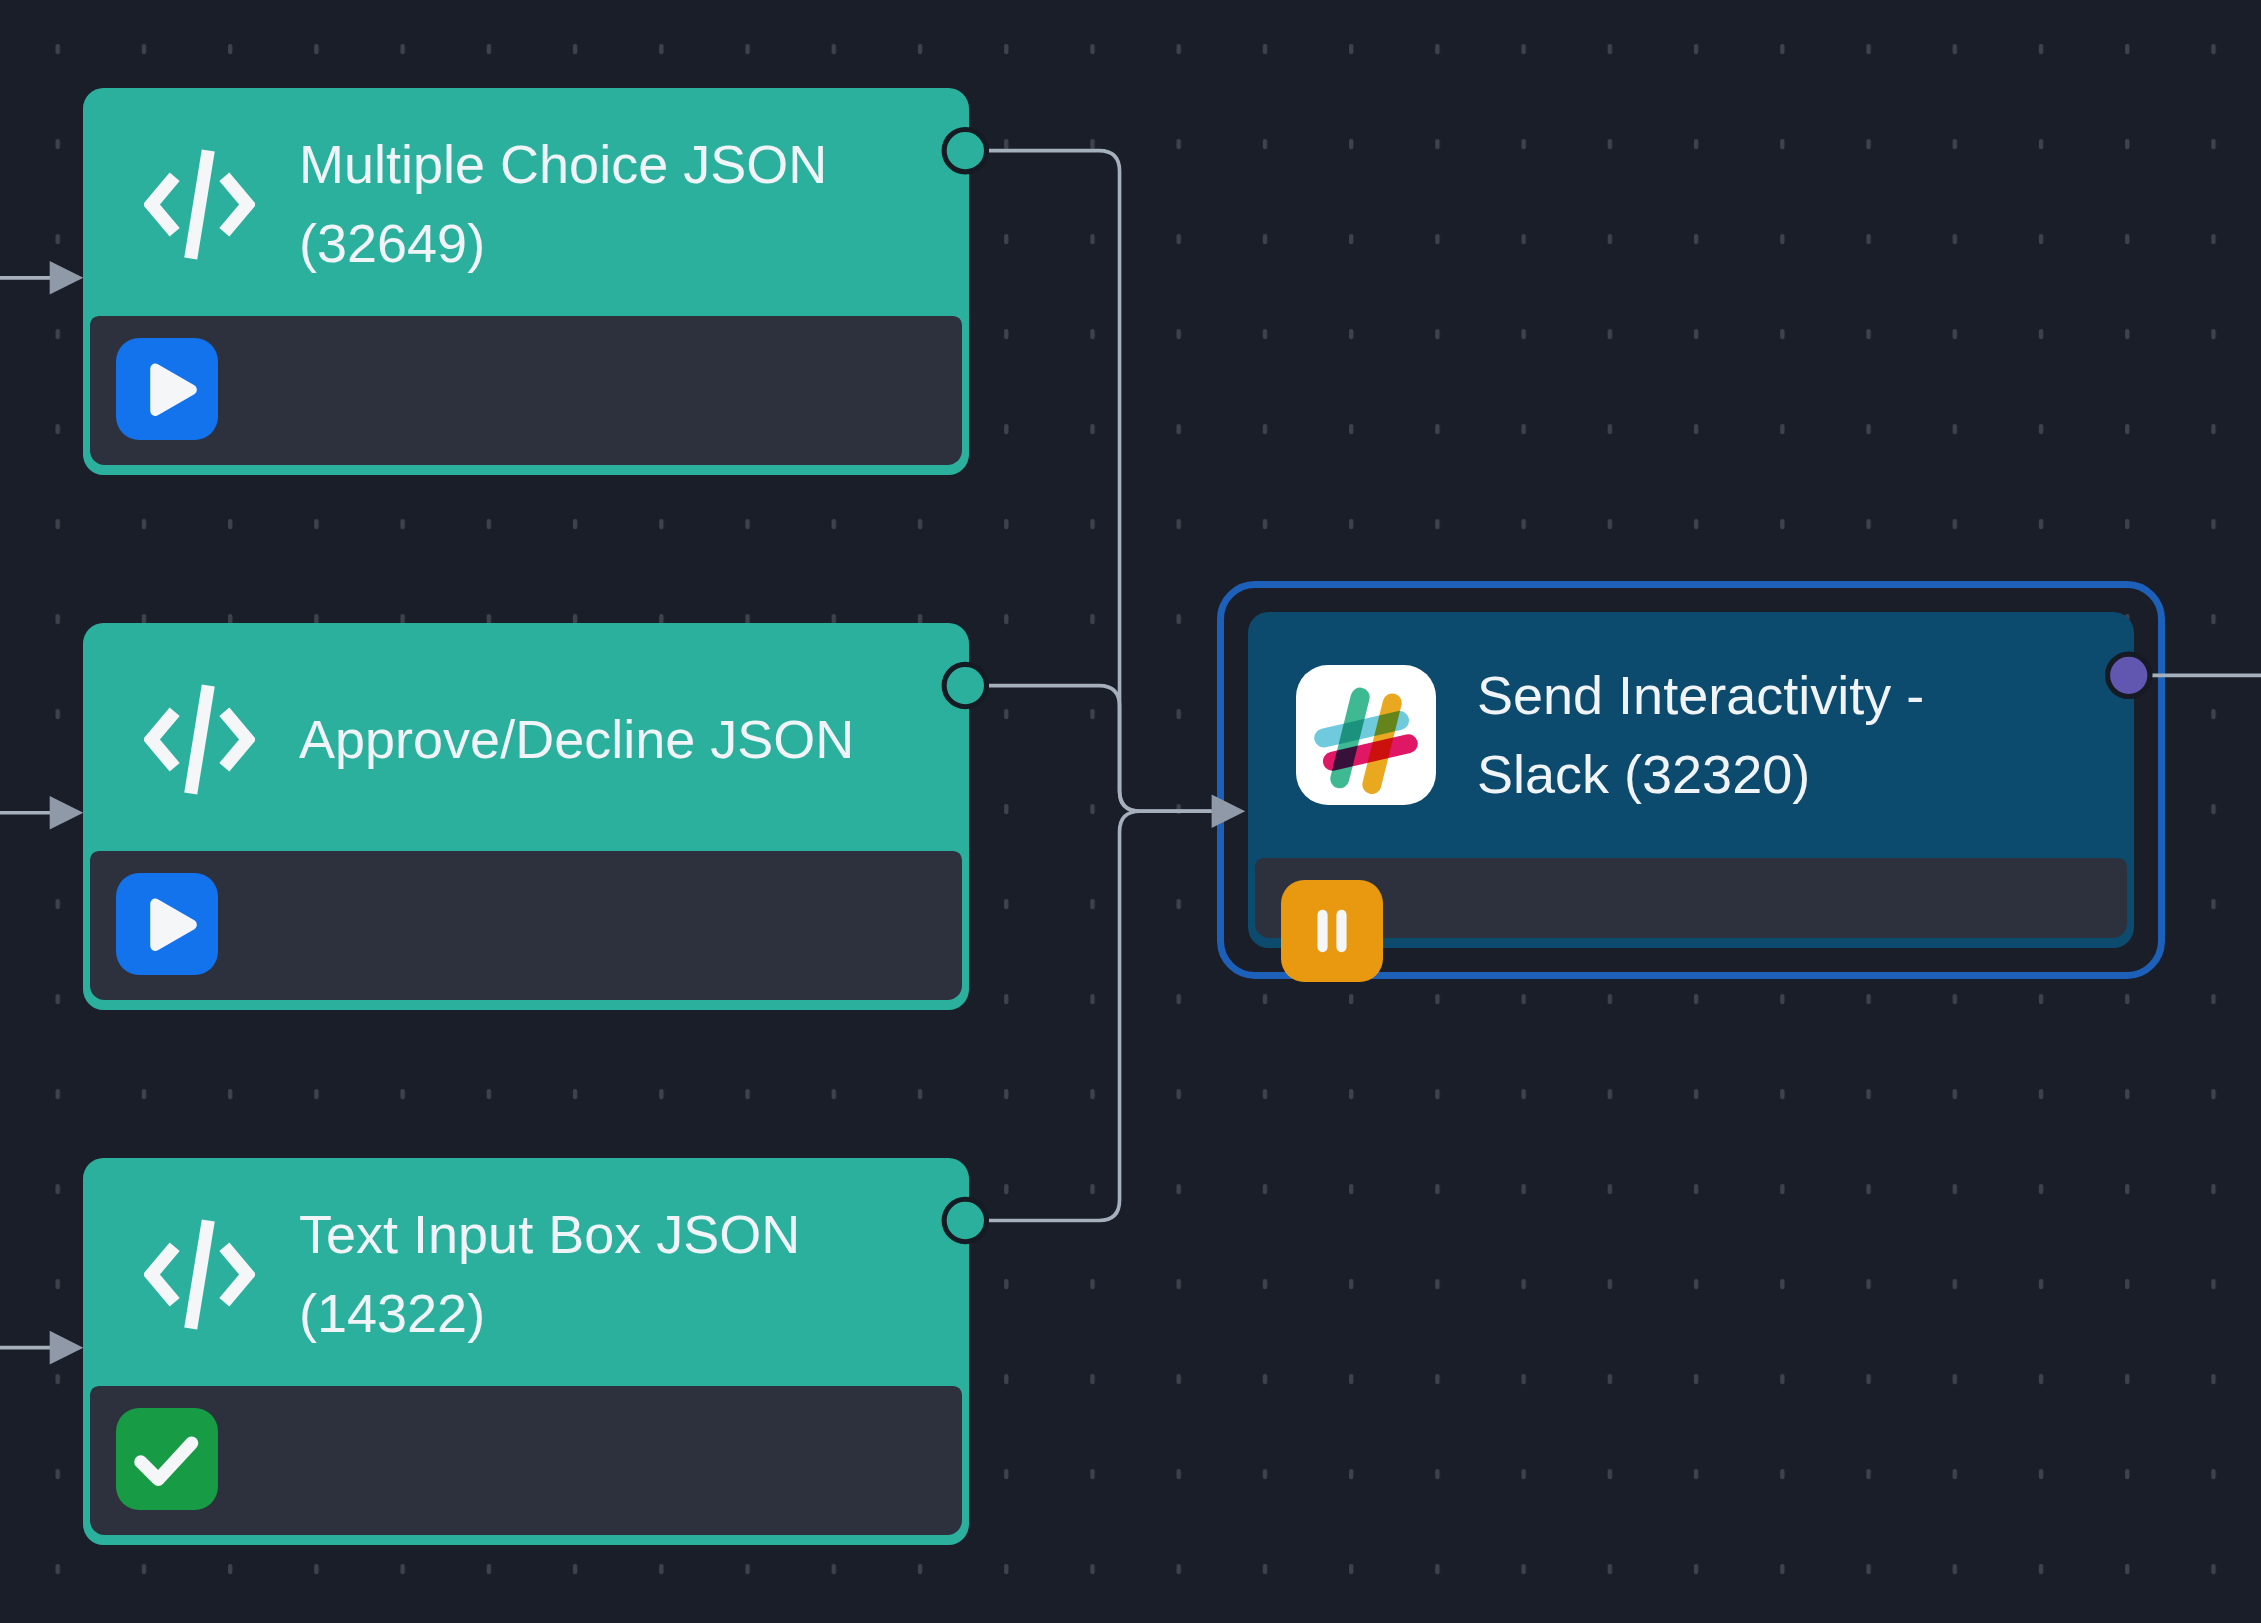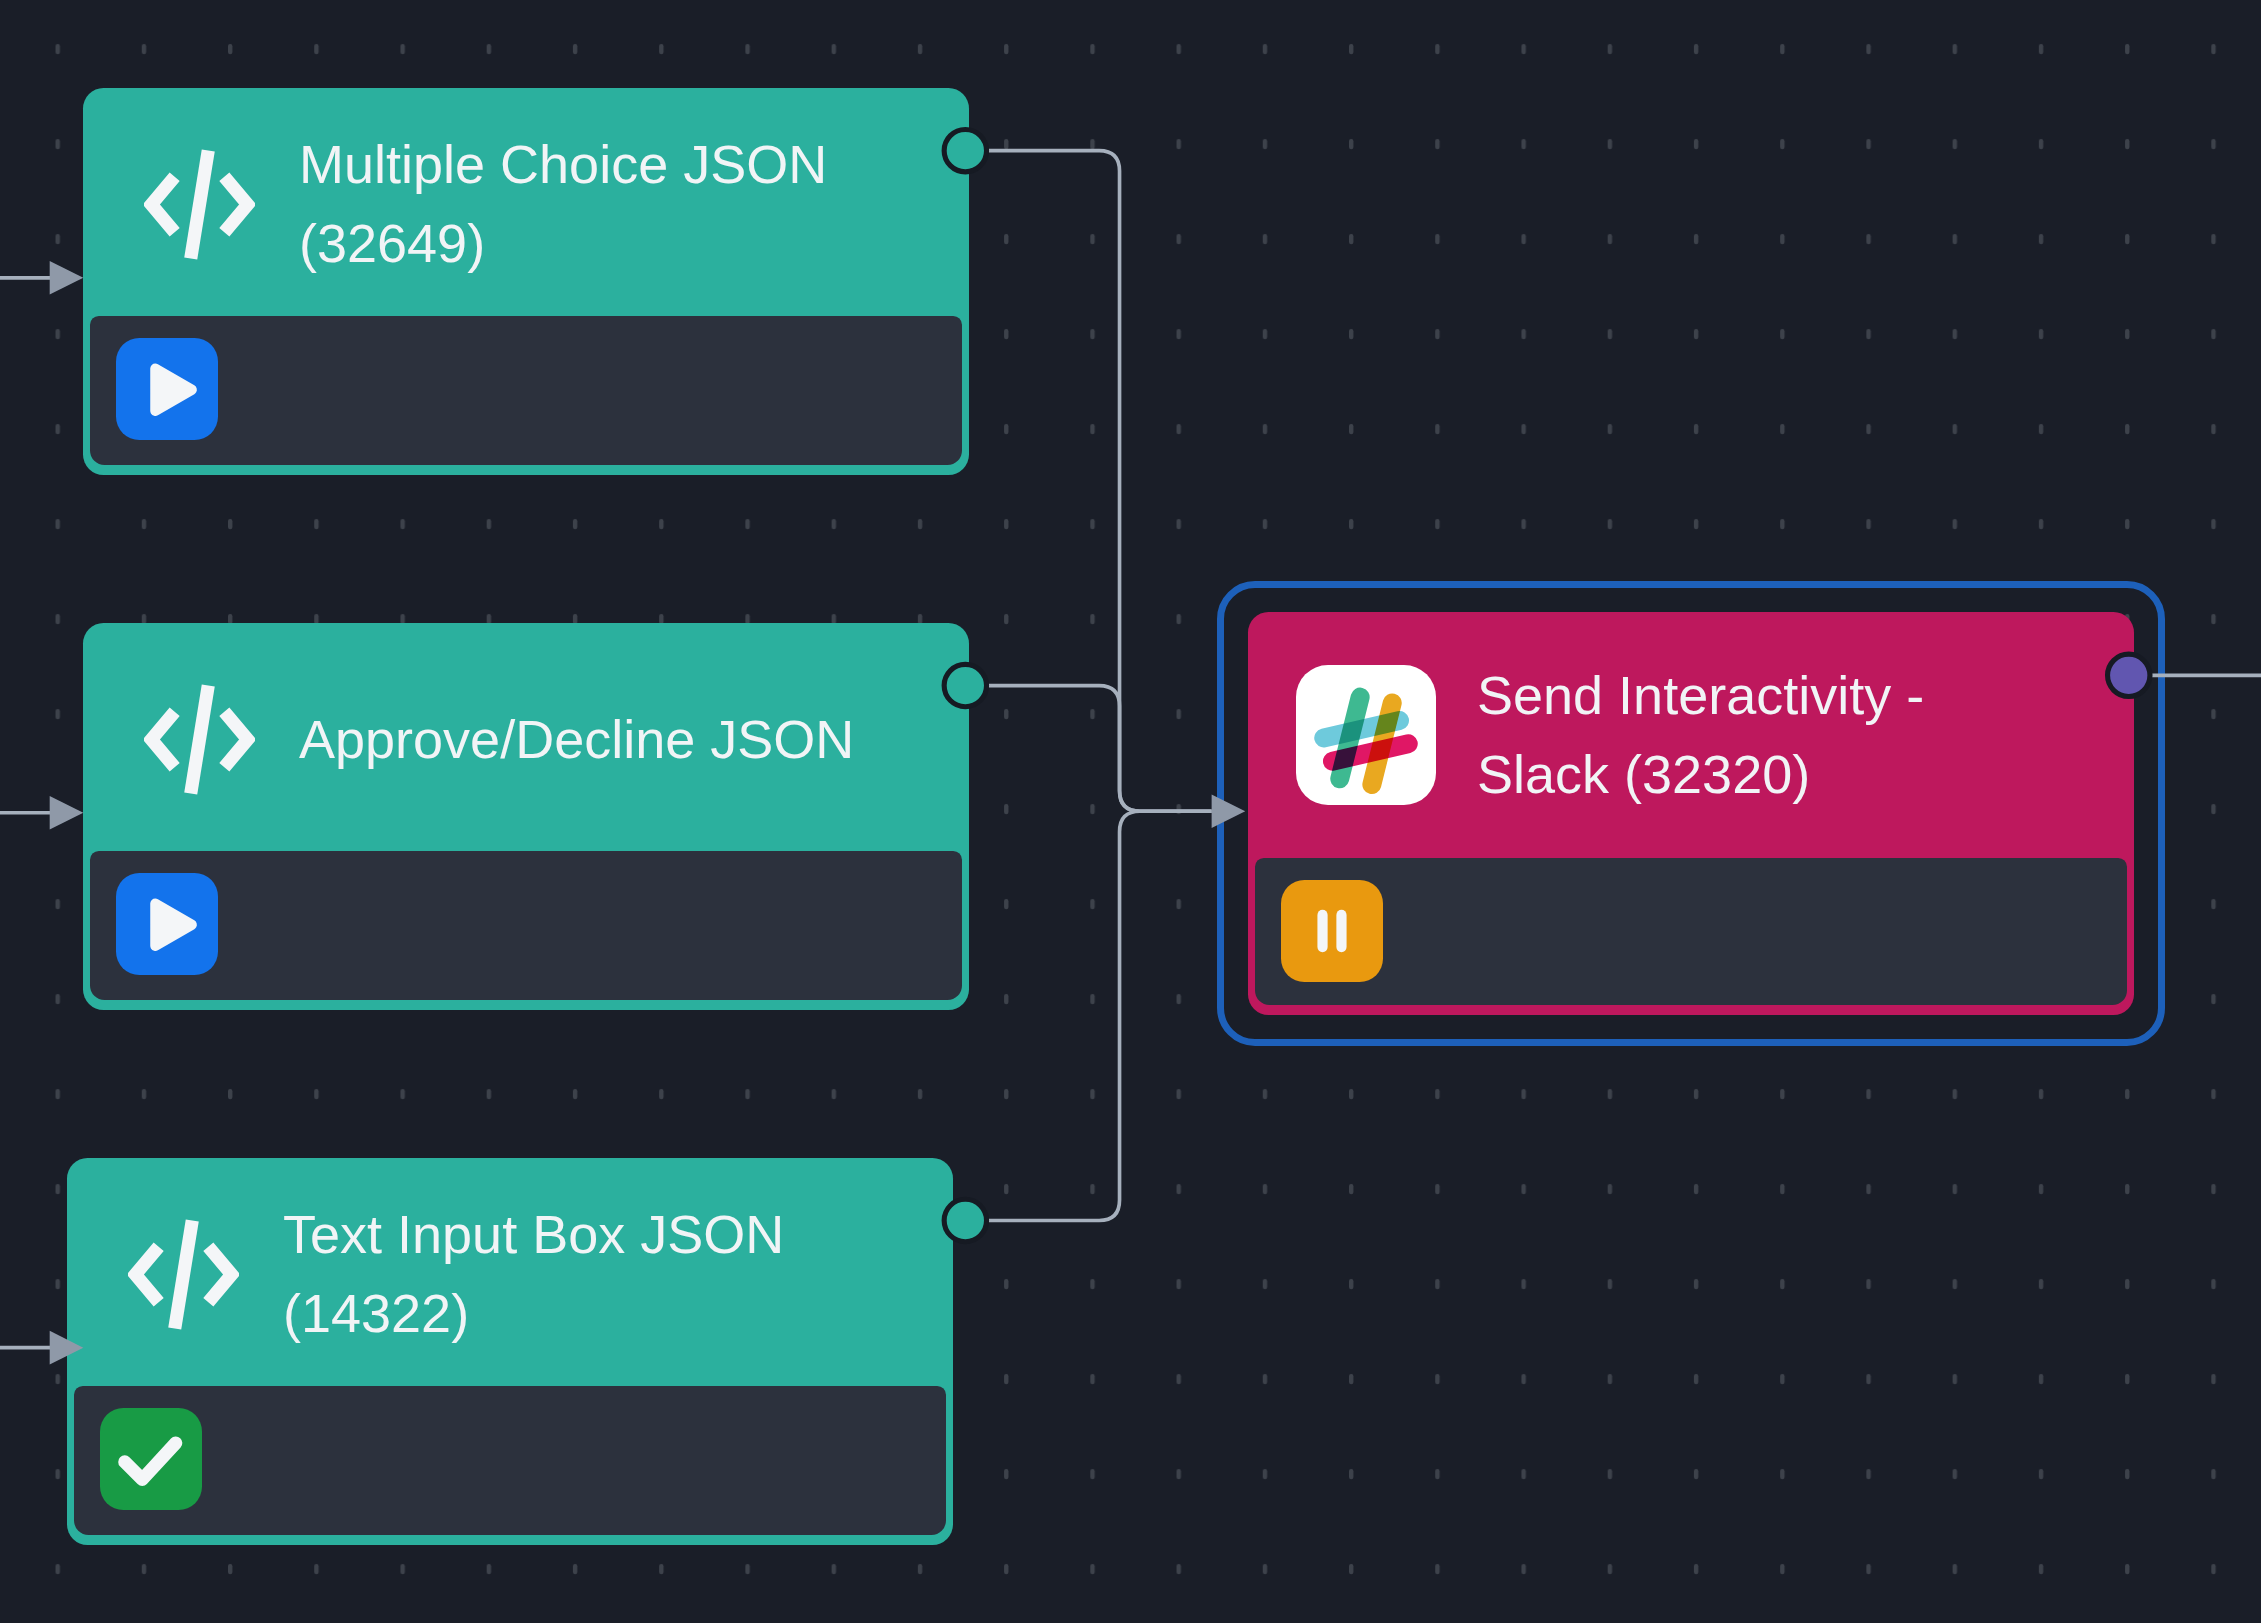--- a/index.html
+++ b/index.html
@@ -16,21 +16,21 @@
   #dot-layer { z-index: 1; }
   #node-layer { position: absolute; inset: 0; z-index: 2; }
   #edge-layer { z-index: 3; pointer-events: none; }
 
   .node {
     position: absolute;
     width: 886px;
     border-radius: 20.5px;
   }
   .node.teal { background: #2bb09e; height: 387px; }
-  .node.slack { background: #be185d; height: 403px; left: 1248px; top: 612px; }
+  .node.slack { background: #0c4a6e; height: 336px; left: 1248px; top: 612px; }
 
   .selection-ring {
     position: absolute; inset: -31px;
     border: 7.3px solid #1d60ba;
     border-radius: 38px;
   }
 
   .node-header {
     display: flex; align-items: center;
     height: 232px;
@@ -129,21 +129,21 @@
     </div>
     <div class="node-body">
       <button class="status-btn play">
         <svg width="102" height="102" viewBox="0 0 70 70">
           <path d="M27 21 L52 35.5 L27 50 Z" fill="#f4f6f8" stroke="#f4f6f8" stroke-width="7" stroke-linejoin="round"></path>
         </svg>
       </button>
     </div>
   </div>
 
-  <div class="node teal" style="left:67px; top:1158px;">
+  <div class="node teal" style="left:83px; top:1158px;">
     <div class="node-header">
       <svg class="type-icon" width="111" height="123" viewBox="0 0 76 84">
         <g fill="none" stroke="#f4f6f8" stroke-width="9">
           <polyline points="21,23 5,42 21,61"></polyline>
           <polyline points="55,23 71,42 55,61"></polyline>
           <line x1="32" y1="79" x2="44" y2="5"></line>
         </g>
       </svg>
       <div class="node-title">
         <div>Text Input Box JSON</div>

